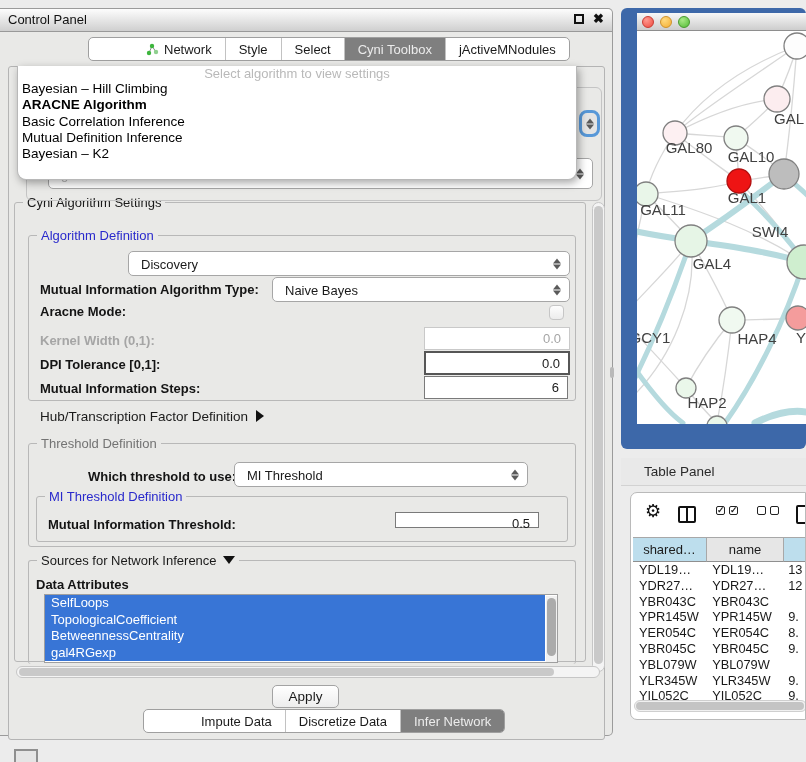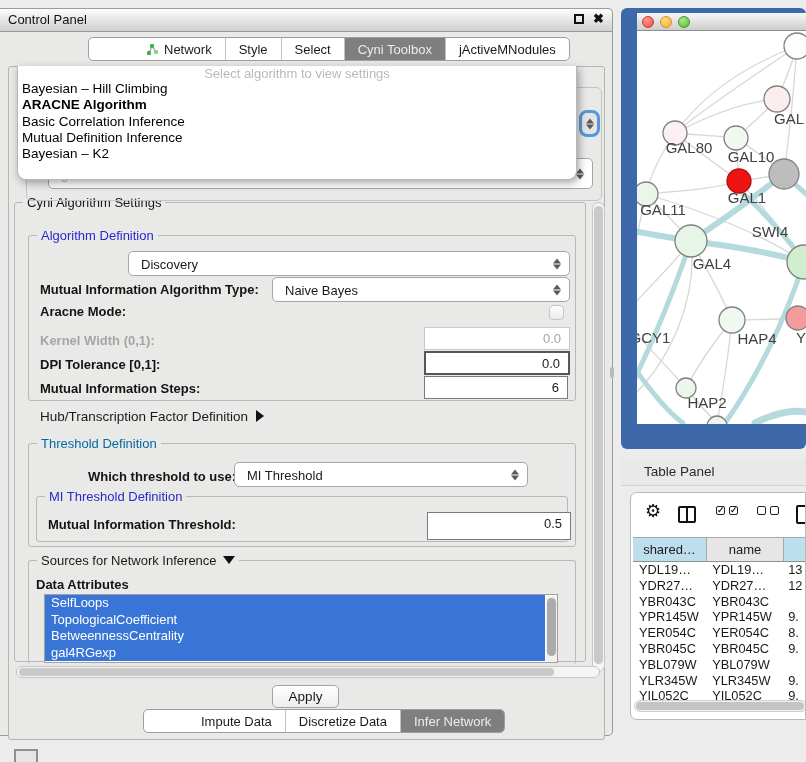--- a/index.html
+++ b/index.html
@@ -41,21 +41,21 @@
   .spin:before{content:"";position:absolute;left:0;top:0;border-left:4px solid transparent;
          border-right:4px solid transparent;border-bottom:5px solid #5a5a5a;}
   .spin:after{content:"";position:absolute;left:0;bottom:0;border-left:4px solid transparent;
          border-right:4px solid transparent;border-top:5px solid #5a5a5a;}
   .blue-spin{position:absolute;left:579px;top:101px;width:21px;height:27px;border:3px solid #5898d8;
          border-radius:8px;background:#e4e4e4;z-index:4;box-sizing:border-box;}
   
   .grp{position:absolute;border:1px solid #b8b8b8;border-radius:3px;box-sizing:border-box;}
   .grp-title{position:absolute;top:-8px;left:8px;background:#e9e9e7;padding:0 4px;font-size:13px;white-space:nowrap;}
   .t-blue{color:#2929cc;}
-  .t-green{color:#0369a1;}
+  .t-green{color:#737373;}
   .lbl{position:absolute;font-size:13px;font-weight:bold;color:#141414;white-space:nowrap;}
   .lbl.dis{color:#a5a5a5;}
   .input{position:absolute;background:#fff;border:1px solid #7a7a7a;box-sizing:border-box;
          font-size:13px;text-align:right;padding:3px 8px 0 0;}
   .input.dis{border-color:#c9c9c9;color:#a5a5a5;}
   .input.focus{border:2px solid #565656;}
   .chk{position:absolute;width:15px;height:15px;border:1px solid #c6c6c6;border-radius:4px;
        background:linear-gradient(#fdfdfd,#ececec);box-sizing:border-box;}
   .tri-right{display:inline-block;width:0;height:0;border-top:6px solid transparent;
        border-bottom:6px solid transparent;border-left:8px solid #111;margin-left:8px;vertical-align:-1px;}
@@ -204,21 +204,21 @@
     </div>
     <span class="lbl" style="left:88px;top:460px;">Which threshold to use:</span>
     <div class="combo" style="left:234px;top:453px;width:294px;height:25px;">
       <span class="val">MI Threshold</span>
       <span class="spin"></span>
     </div>
     <div class="grp" style="left:36px;top:487px;width:532px;height:46px;">
       <span class="grp-title t-blue">MI Threshold Definition</span>
     </div>
     <span class="lbl" style="left:48px;top:508px;">Mutual Information Threshold:</span>
-    <div class="input" style="left:427px;top:503px;width:144px;height:28px;">0.5</div>
+    <div class="input" style="left:395px;top:503px;width:144px;height:16px;">0.5</div>
 
     <div class="grp" style="left:28px;top:551px;width:548px;height:104px;border-bottom:none;">
       <span class="grp-title"><span>Sources for Network Inference</span><span class="tri-down"></span></span>
     </div>
     <span class="lbl" style="left:36px;top:568px;">Data Attributes</span>
     <div class="attr-list">
       <div id="attr-items">
           <div class="attr-item">SelfLoops</div>
           <div class="attr-item">TopologicalCoefficient</div>
           <div class="attr-item">BetweennessCentrality</div>

